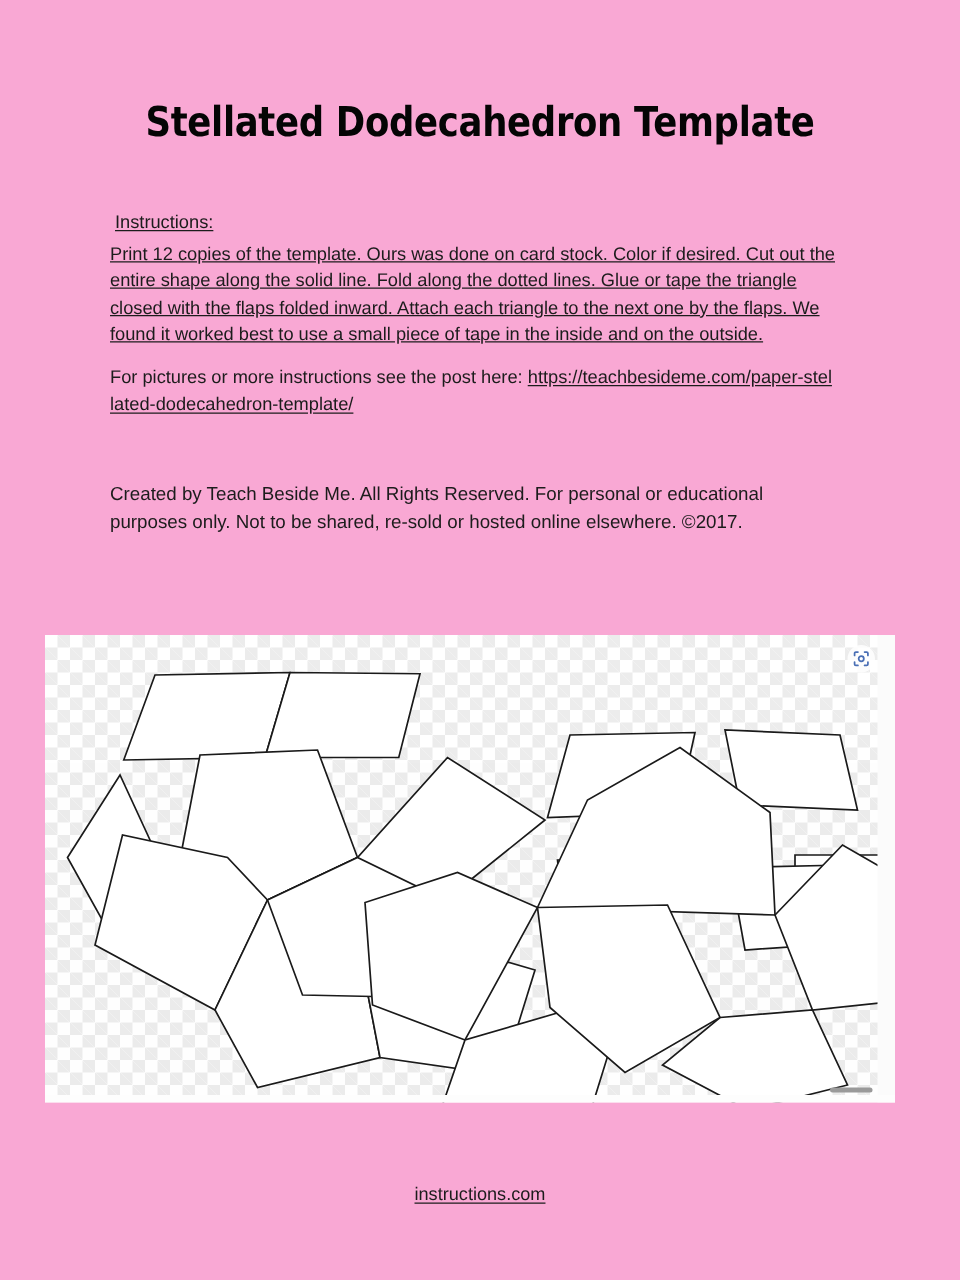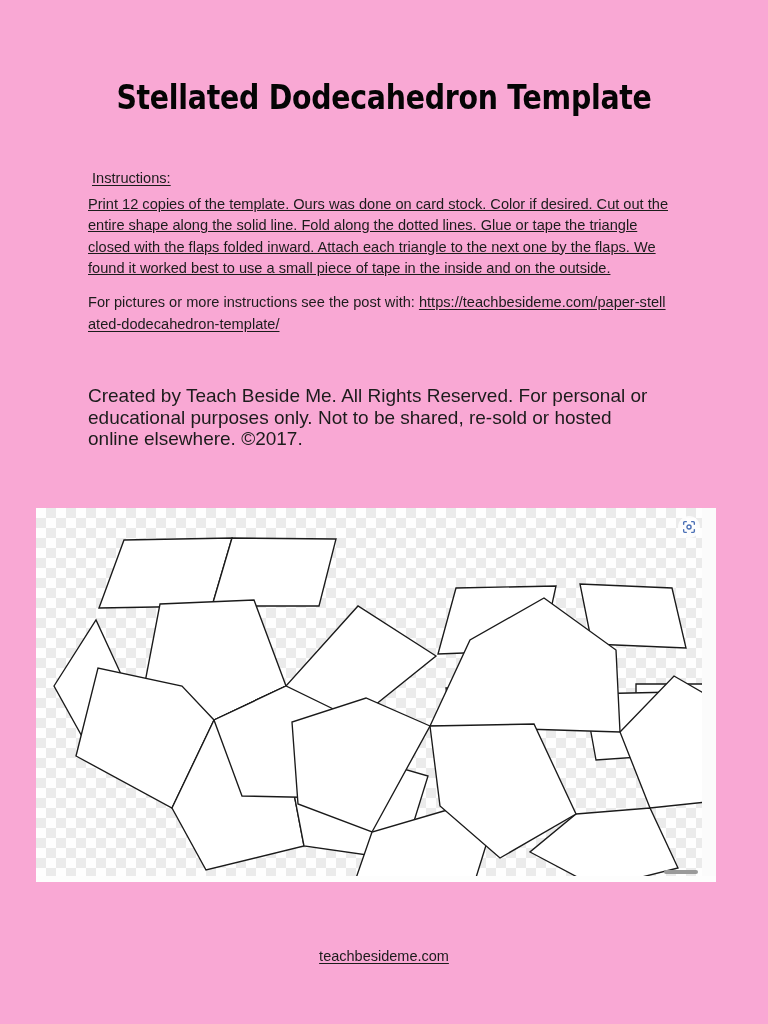--- a/index.html
+++ b/index.html
@@ -80,21 +80,21 @@
     text-decoration: underline;
     text-underline-offset: 2px;
     word-break: break-all;
   }
 
   .credit-para {
     position: absolute;
     left: 88px;
     top: 385px;
     width: 560px;
-    font-size: 19px;
+    font-size: 15px;
     line-height: 21.5px;
     color: #1c1c1c;
   }
 
   
   .net-image-wrap {
     position: absolute;
     left: 36px;
     top: 508px;
     width: 680px;
@@ -181,21 +181,21 @@
 <div class="page">
 
   <div class="doc-title">Stellated Dodecahedron Template</div>
 
   <div class="body-block">
     <div class="instr-heading">Instructions:</div>
     <p class="instr-body">Print 12 copies of the template. Ours was done on card stock. Color if desired. Cut out the entire shape along the solid line. Fold along the dotted lines. Glue or tape the triangle closed with the flaps folded inward. Attach each triangle to the next one by the flaps. We found it worked best to use a small piece of tape in the inside and on the outside.</p>
   </div>
 
   <div class="link-para">
-    <span>For pictures or more instructions see the post with: </span><span class="url-link">https://teachbesideme.com/paper-stellated-dodecahedron-template/</span>
+    <span>For pictures or more instructions see the post here: </span><span class="url-link">https://teachbesideme.com/paper-stellated-dodecahedron-template/</span>
   </div>
 
   <div class="credit-para">Created by Teach Beside Me.  All Rights Reserved. For personal or educational purposes only.  Not to be shared, re-sold or hosted online elsewhere.  ©2017.</div>
 
   <div class="net-image-wrap">
     <div class="checker"></div>
 
     <svg class="net-svg" viewBox="0 0 680 374" preserveAspectRatio="none">
       <g fill="#ffffff" stroke="#1a1a1a" stroke-width="1.35" stroke-linejoin="miter" stroke-linecap="butt">
 
@@ -257,16 +257,16 @@
         <path d="M20 16v2.5a1.5 1.5 0 0 1-1.5 1.5H16"></path>
         <path d="M8 20H5.5A1.5 1.5 0 0 1 4 18.5V16"></path>
         <circle cx="12" cy="12" r="3.1"></circle>
       </svg>
     </div>
 
     <div class="mini-scrollbar"></div>
   </div>
 
   <div class="footer">
-    <span class="url-link">teachbesideme.com</span>
+    <span class="url-link">instructions.com</span>
   </div>
 
 </div>
 
 </body></html>

